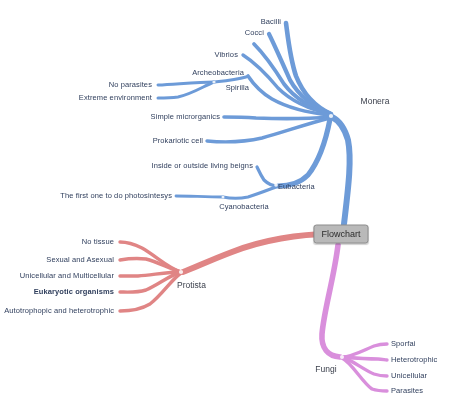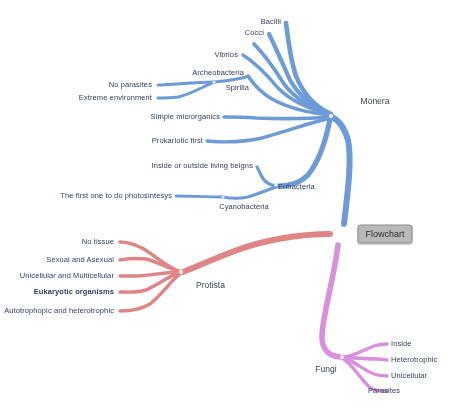--- a/index.html
+++ b/index.html
@@ -72,42 +72,42 @@
   <g fill="#ffffff" opacity="0.85">
     <circle cx="331" cy="116" r="2.1"></circle>
     <circle cx="276" cy="185" r="1.8"></circle>
     <circle cx="214" cy="82" r="1.6"></circle>
     <circle cx="223" cy="197" r="1.5"></circle>
     <circle cx="181" cy="272" r="2.1"></circle>
     <circle cx="342" cy="357" r="2"></circle>
   </g>
 </svg>
 
-<div id="root" style="left:341px;top:234px;margin-left:44px;">Flowchart</div>
+<div id="root" style="left:341px;top:234px;">Flowchart</div>
 
 <div class="node-lbl" style="left:356px;top:101px;padding-left:38px;">Monera</div>
-<div class="node-lbl" style="left:201px;top:285px;padding-left:19px;">Protista</div>
+<div class="node-lbl" style="left:182px;top:285px;padding-left:19px;">Protista</div>
 <div class="node-lbl" style="left:326px;top:369px;">Fungi</div>
 
 <div class="lbl r" style="left:281px;top:22px;">Bacilli</div>
 <div class="lbl r" style="left:264px;top:33px;">Cocci</div>
 <div class="lbl r" style="left:249px;top:44px;margin-top:44px;">Spirilla</div>
 <div class="lbl r" style="left:238px;top:55px;">Vibrios</div>
 <div class="lbl r" style="left:244px;top:73px;">Archeobacteria</div>
 <div class="lbl r" style="left:152px;top:85px;">No parasites</div>
 <div class="lbl r" style="left:152px;top:98px;">Extreme environment</div>
 <div class="lbl r" style="left:220px;top:117px;">Simple microrganics</div>
-<div class="lbl r" style="left:203px;top:141px;">Prokariotic first</div>
+<div class="lbl r" style="left:203px;top:141px;">Prokariotic cell</div>
 <div class="lbl l" style="left:278px;top:187px;">Eubacteria</div>
 <div class="lbl r" style="left:253px;top:166px;">Inside or outside living beigns</div>
 <div class="lbl c" style="left:244px;top:207px;">Cyanobacteria</div>
 <div class="lbl r" style="left:172px;top:196px;">The first one to do photosintesys</div>
 
 <div class="lbl r" style="left:114px;top:242px;">No tissue</div>
 <div class="lbl r" style="left:114px;top:260px;">Sexual and Asexual</div>
 <div class="lbl r" style="left:114px;top:276px;">Unicellular and Multicellular</div>
 <div class="lbl r" style="left:114px;top:292px;font-weight:bold;">Eukaryotic organisms</div>
 <div class="lbl r" style="left:114px;top:311px;">Autotrophopic and heterotrophic</div>
 
-<div class="lbl l" style="left:391px;top:344px;">Inside</div>
+<div class="lbl l" style="left:391px;top:344px;">Sporfai</div>
 <div class="lbl l" style="left:391px;top:360px;">Heterotrophic</div>
 <div class="lbl l" style="left:391px;top:376px;">Unicellular</div>
-<div class="lbl l" style="left:368px;top:391px;">Parasites</div>
+<div class="lbl l" style="left:391px;top:391px;">Parasites</div>
 
 </body></html>

